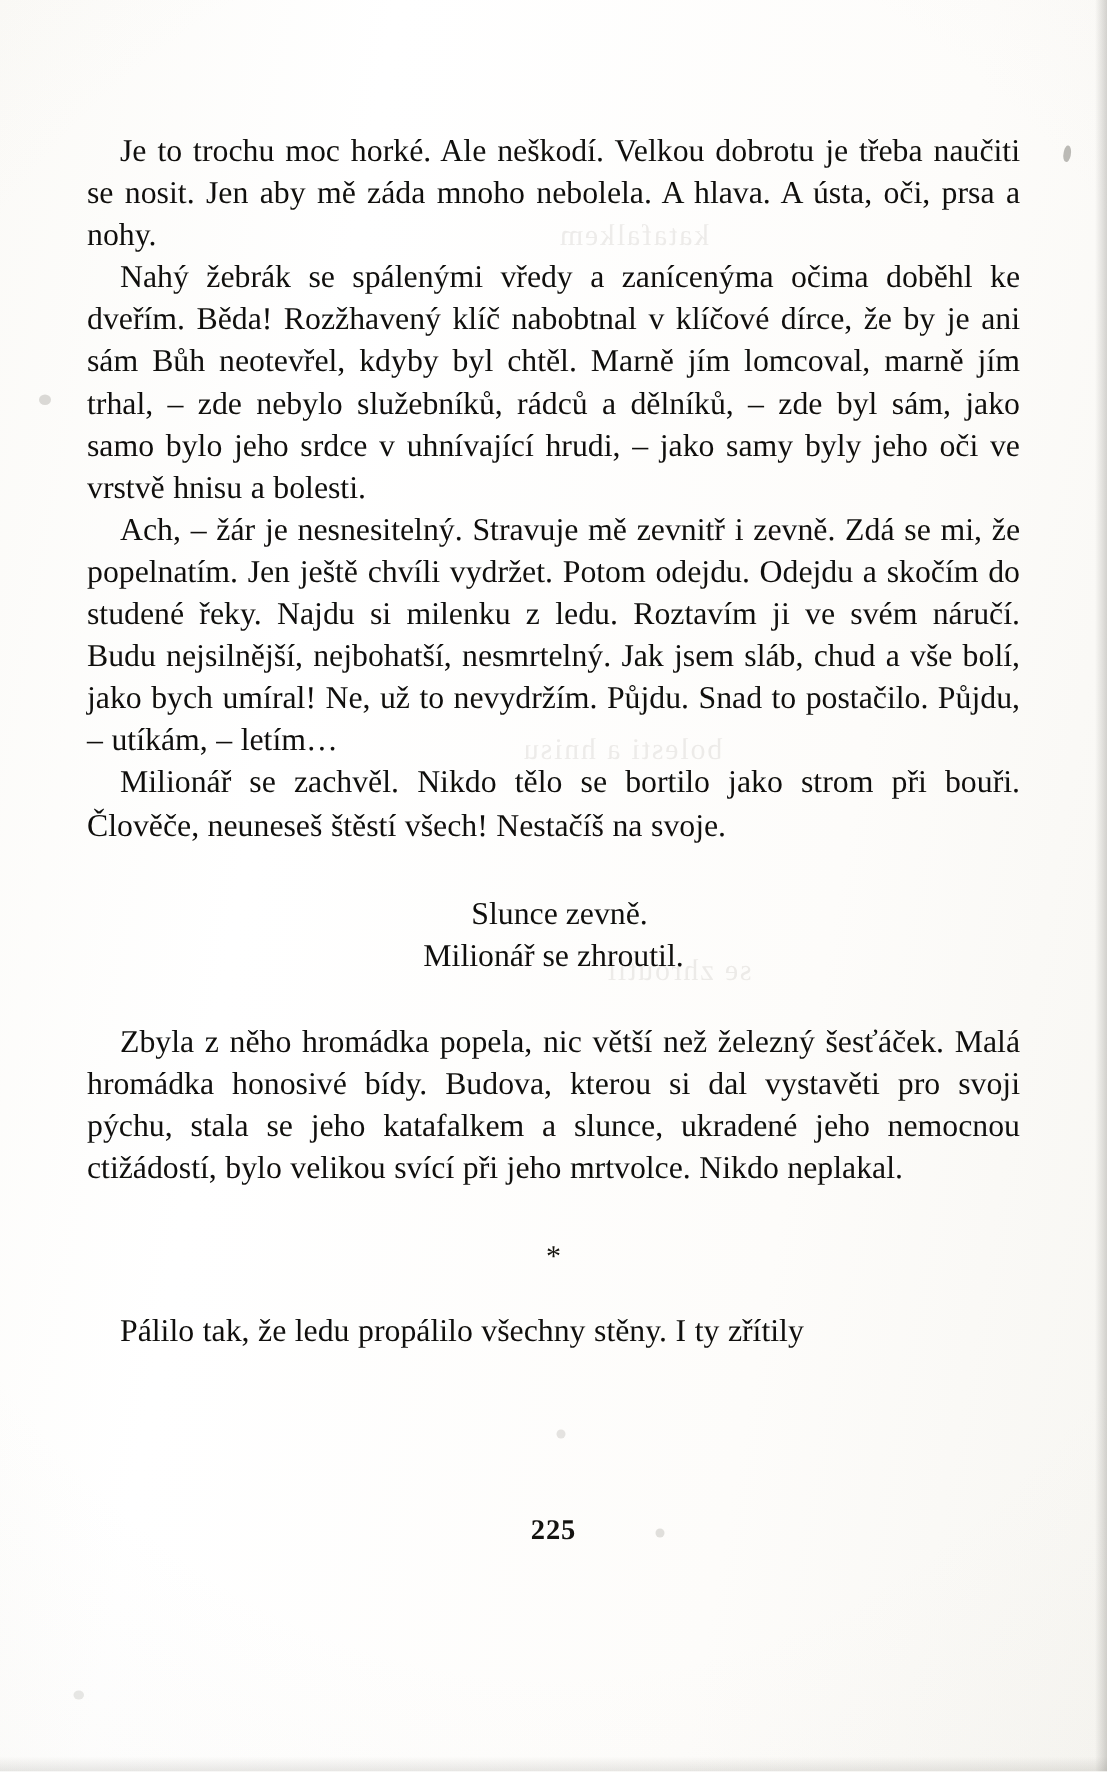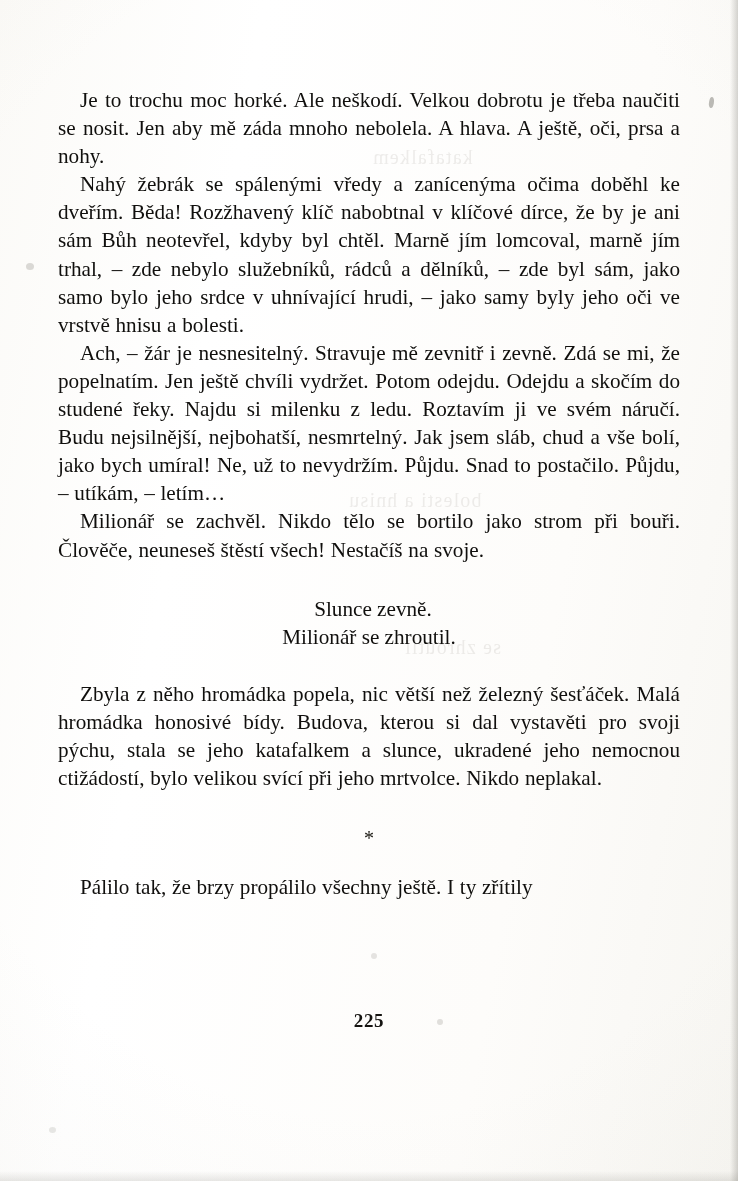--- a/index.html
+++ b/index.html
@@ -199,40 +199,40 @@
 <div id="page">
 
   <div id="paper-texture"></div>
 
   <div class="showthrough" id="showthrough-1">katafalkem</div>
   <div class="showthrough" id="showthrough-2">bolesti a hnisu</div>
   <div class="showthrough" id="showthrough-3">se zhroutil</div>
 
   <div id="textblock">
 
-    <p class="para">Je to trochu moc horké. Ale neškodí. Velkou dobrotu je třeba naučiti se nosit. Jen aby mě záda mnoho nebolela. A hlava. A ještě, oči, prsa a nohy.</p>
+    <p class="para">Je to trochu moc horké. Ale neškodí. Velkou dobrotu je třeba naučiti se nosit. Jen aby mě záda mnoho nebolela. A hlava. A ústa, oči, prsa a nohy.</p>
     <p class="para">Nahý žebrák se spálenými vředy a zanícenýma očima doběhl ke dveřím. Běda! Rozžhavený klíč nabobtnal v klíčové dírce, že by je ani sám Bůh neotevřel, kdyby byl chtěl. Marně jím lomcoval, marně jím trhal, – zde nebylo služebníků, rádců a dělníků, – zde byl sám, jako samo bylo jeho srdce v uhnívající hrudi, – jako samy byly jeho oči ve vrstvě hnisu a bolesti.</p>
     <p class="para">Ach, – žár je nesnesitelný. Stravuje mě zevnitř i zevně. Zdá se mi, že popelnatím. Jen ještě chvíli vydržet. Potom odejdu. Odejdu a skočím do studené řeky. Najdu si milenku z ledu. Roztavím ji ve svém náručí. Budu nejsilnější, nejbohatší, nesmrtelný. Jak jsem sláb, chud a vše bolí, jako bych umíral! Ne, už to nevydržím. Půjdu. Snad to postačilo. Půjdu, – utíkám, – letím…</p>
     <p class="para">Milionář se zachvěl. Nikdo tělo se bortilo jako strom při bouři. Člověče, neuneseš štěstí všech! Nestačíš na svoje.</p>
 
     <div class="centered-block">
       <span class="cline l1">Slunce zevně.</span>
       <span class="cline l2">Milionář se zhroutil.</span>
     </div>
 
     <div class="gap-after-centered"></div>
 
     <p class="para">Zbyla z něho hromádka popela, nic větší než železný šesťáček. Malá hromádka honosivé bídy. Budova, kterou si dal vystavěti pro svoji pýchu, stala se jeho katafalkem a slunce, ukradené jeho nemocnou ctižádostí, bylo velikou svící při jeho mrtvolce. Nikdo neplakal.</p>
 
     <div class="asterisk-sep">*</div>
 
 
     <div class="gap-before-final"></div>
 
-    <p class="para last-loose">Pálilo tak, že brzy propálilo všechny ještě. I ty zřítily</p>
+    <p class="para last-loose">Pálilo tak, že ledu propálilo všechny stěny. I ty zřítily</p>
 
   </div>
 
   <div id="folio">225</div>
 
   <div class="speck" id="speck-right-margin"></div>
   <div class="speck" id="speck-left-margin"></div>
   <div class="speck" id="speck-mid-right"></div>
   <div class="speck" id="speck-upper-mid"></div>
   <div class="speck" id="speck-low-left"></div>

